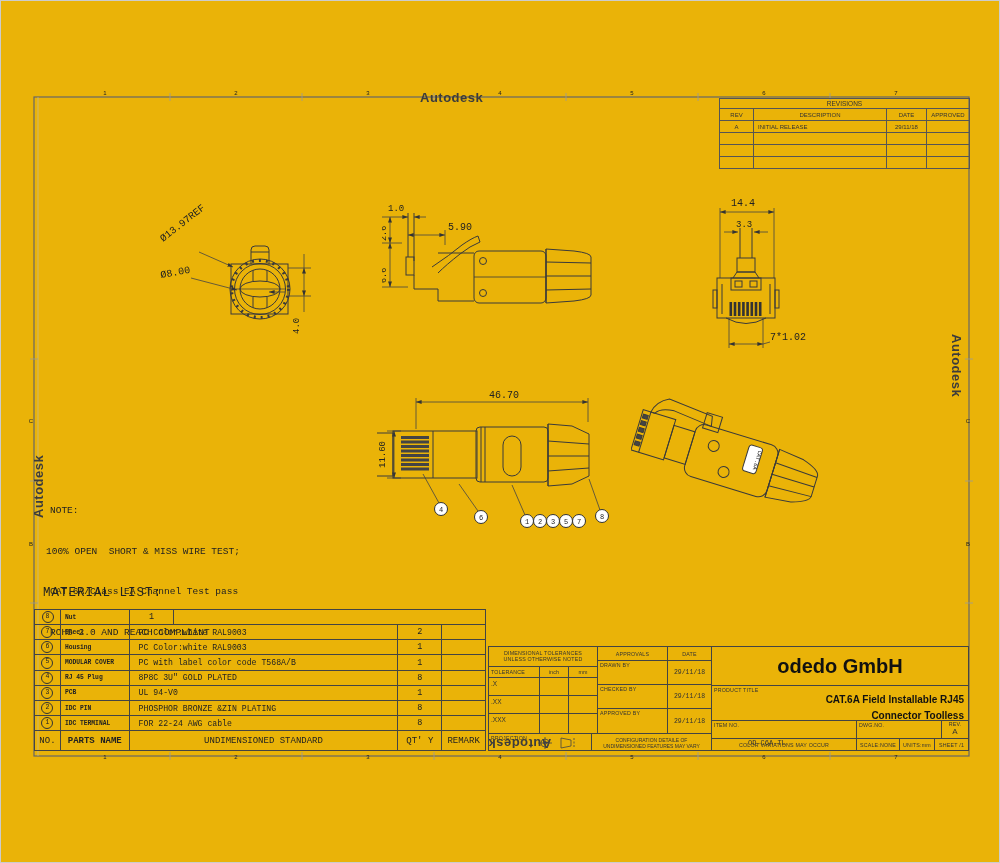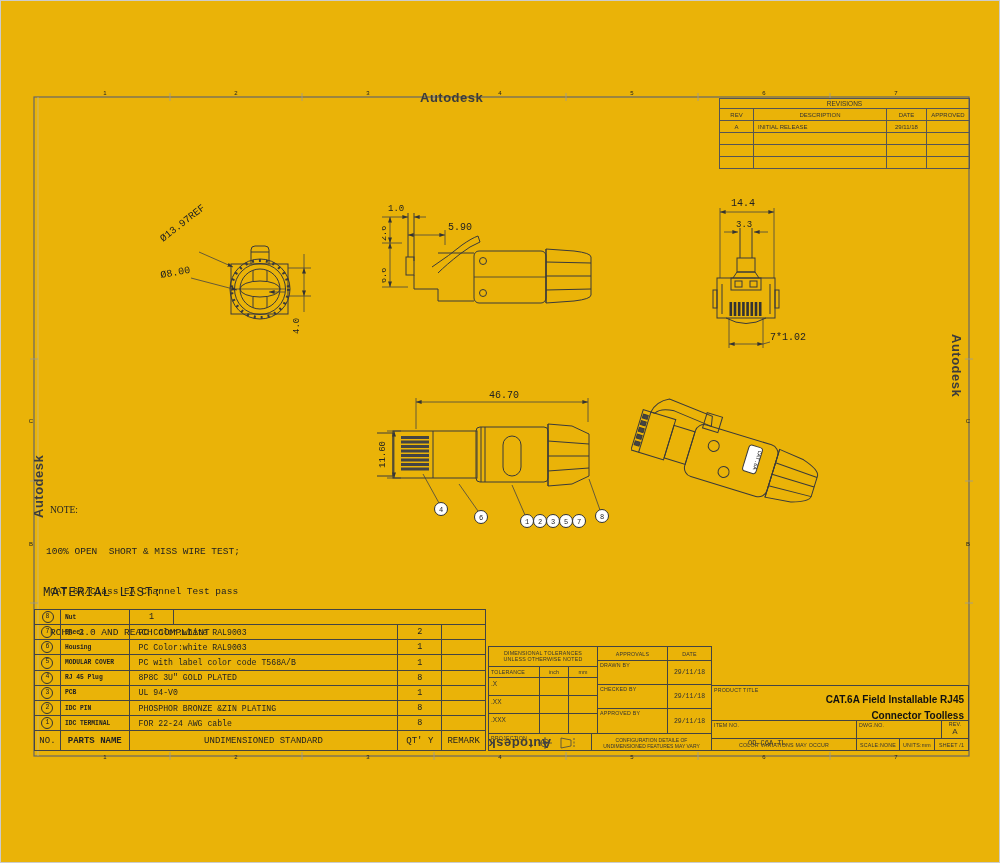--- a/index.html
+++ b/index.html
@@ -356,21 +356,21 @@
       <path d="M142,4 L168,7 Q185,12 186,18 L186,40 Q185,46 168,51 L142,54 Z"></path>
       <line x1="142" y1="4" x2="142" y2="54"></line>
       <line x1="142" y1="18" x2="186" y2="20"></line>
         <line x1="142" y1="30" x2="186" y2="30"></line>
         <line x1="142" y1="42" x2="186" y2="40"></line>
       <text transform="translate(122,11) rotate(90)" font-size="5.5" stroke="none" fill="#222">CAT.6A</text>
     </g>
   </svg>
 
   <div class="note cad">
-    <div style="padding-left:4px;font-family:Liberation Serif, serif;">NOTE:</div>
+    <div style="padding-left:4px;">NOTE:</div>
     <div>100% OPEN  SHORT &amp; MISS WIRE TEST;</div>
     <div style="padding-left:4px;">CAT.6A/Class EA Channel Test pass</div>
     <div style="padding-left:4px;">ROHS 2.0 AND REACH COMPLIANT</div>
   </div>
 
   <div class="mat-title cad">MATERIAL LIST:</div>
   <div class="mat-wrap cad">
     <div class="mat-rows" id="mat-rows">
         <div class="mat-row">
           <div class="mc no">
@@ -498,20 +498,21 @@
           <path d="M24,1 L34,3 L34,9 L24,11 Z"></path>
             <line x1="37" y1="1" x2="37" y2="11" stroke-dasharray="2 1.5"></line>
         </g>
       </svg>
     </div>
     <div class="cell" style="left:103px;top:87px;width:121px;height:18px;text-align:center;font-size:5px;padding-top:2.5px">
       <div>CONFIGURATION DETAILE OF</div>
       <div>UNDIMENSIONED FEATURES MAY VARY</div>
     </div>
 
+    <div class="cell company" style="left:223px;top:0;width:258px;height:40px">odedo GmbH</div>
     <div class="cell" style="left:223px;top:39px;width:258px;height:36px">
       <span class="lblpos tiny">PRODUCT TITLE</span>
       <div class="prod-lines">
         <div>CAT.6A Field Installable RJ45</div>
         <div>Connector Toolless</div>
       </div>
     </div>
     <div class="cell" style="left:223px;top:74px;width:146px;height:19px">
       <span class="lblpos tiny">ITEM NO.</span>
       <span class="abs cad" style="left:36px;top:18px;font-size:7px">OD-C6A-TL</span>

